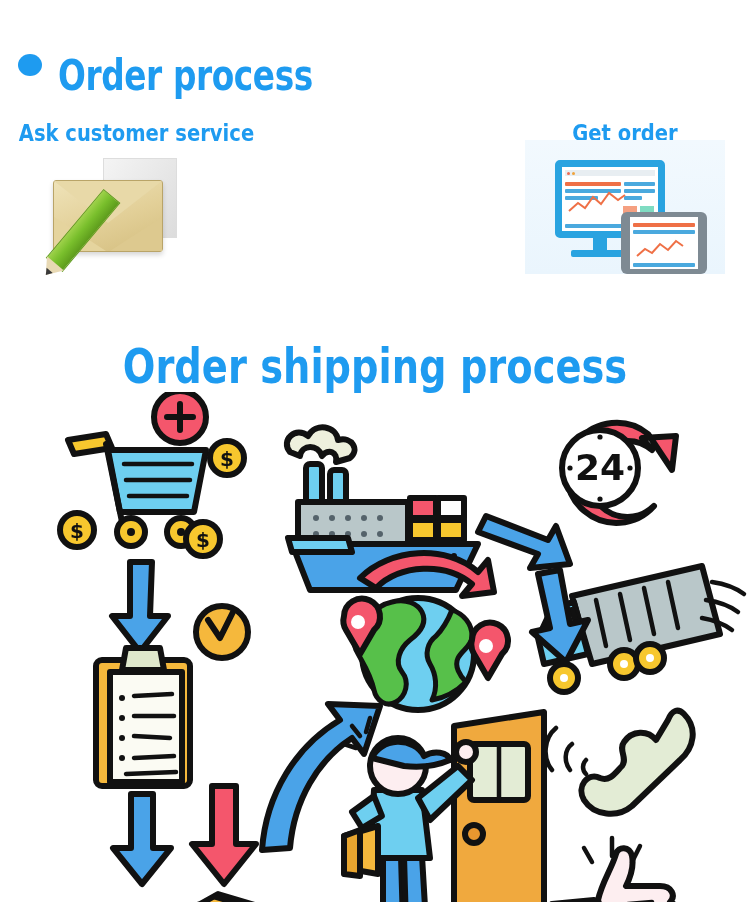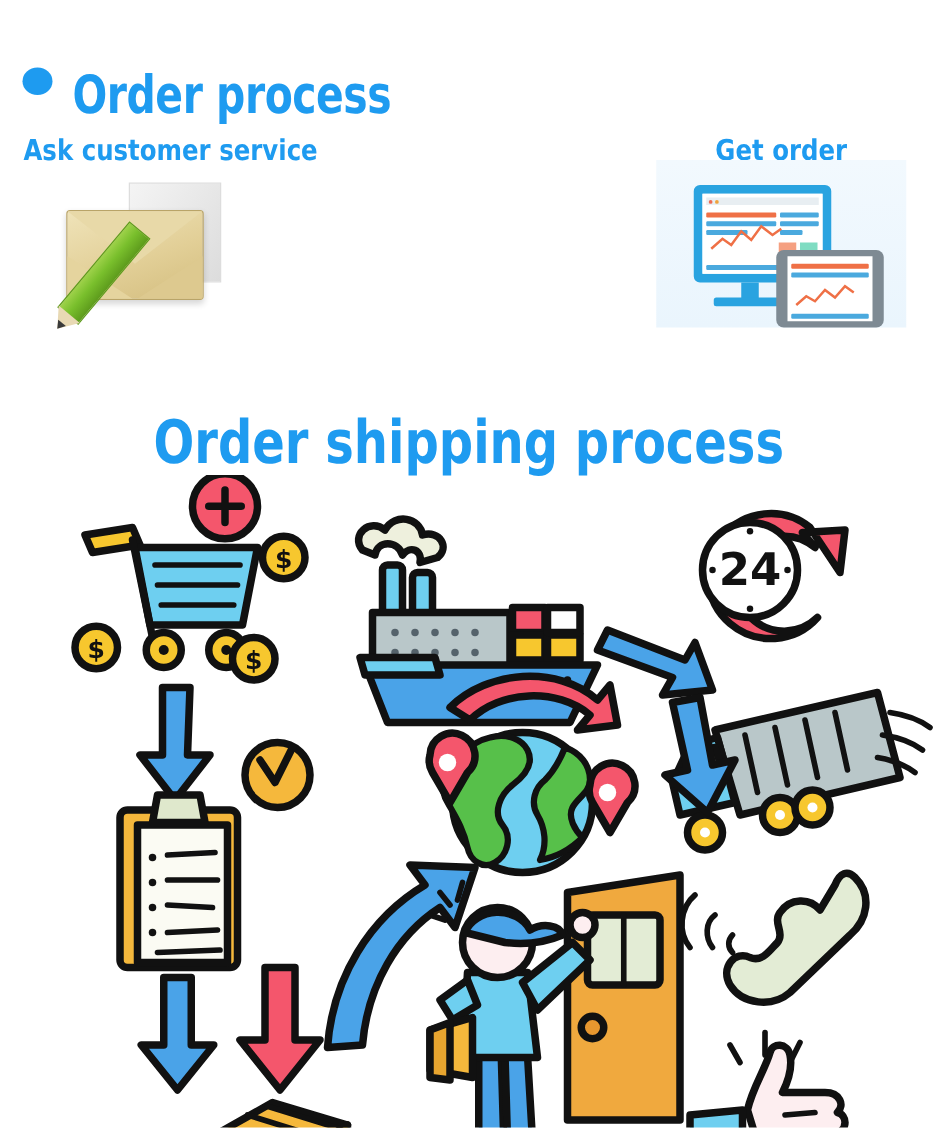--- a/index.html
+++ b/index.html
@@ -27,21 +27,21 @@
     line-height:44px;
     letter-spacing:-0.5px;
     transform:scaleX(.78);
     transform-origin:left center;
     white-space:nowrap;
   }
 
   
   .cards{
     display:flex;width:750px;height:200px;
-    align-items:flex-start;justify-content:space-between;
+    align-items:flex-start;justify-content:space-between;margin-top:12px;
   }
   .card{width:250px;height:200px;position:relative;text-align:center;}
   .card-label{
     color:#1e9bf0;font-family:"DejaVu Sans", sans-serif;
     font-weight:bold;font-size:23px;line-height:26px;
     transform:scaleX(.85);white-space:nowrap;
     margin-top:6px;
   }
   .card-art{
     width:200px;height:120px;margin:8px auto 0;position:relative;

